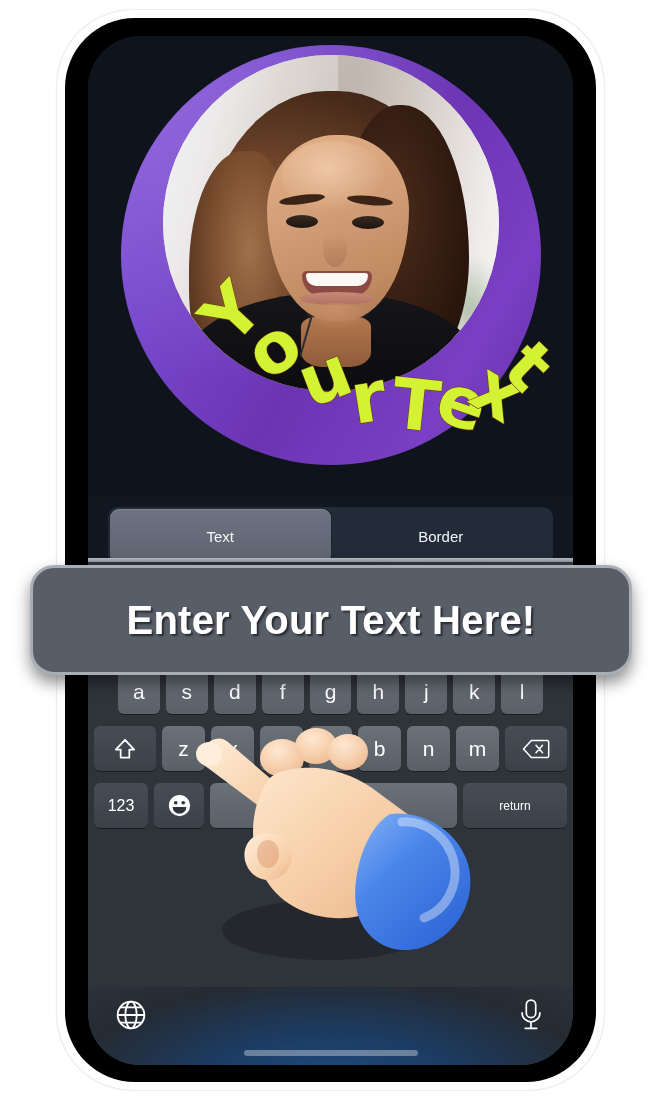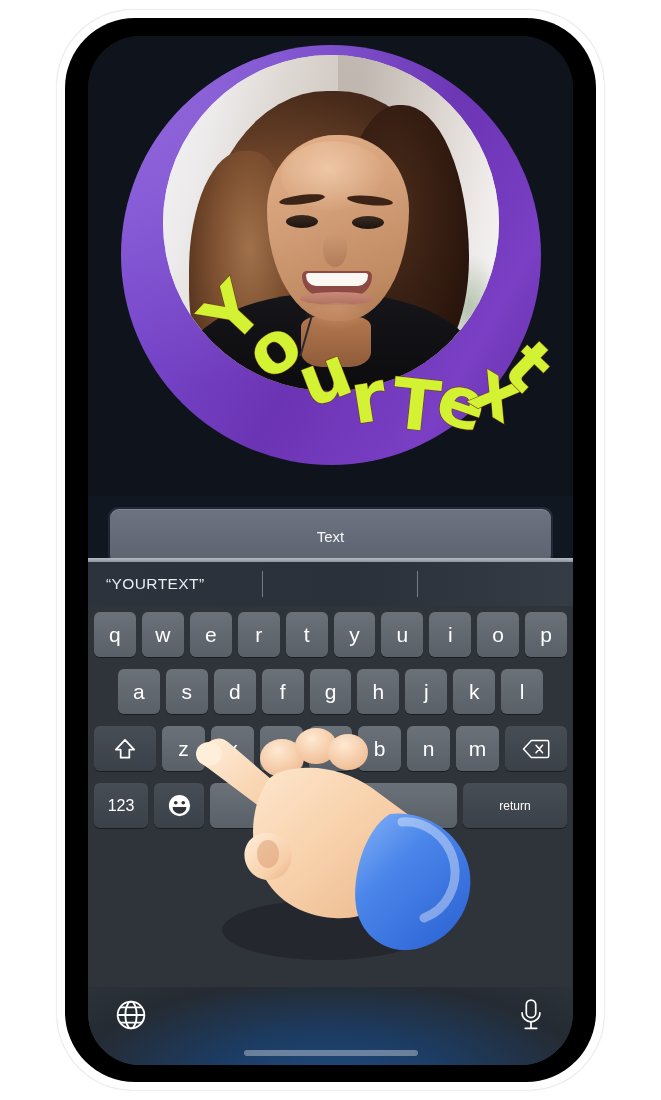--- a/index.html
+++ b/index.html
@@ -467,20 +467,23 @@
         </div>
 
       </div>
     </div>
 
     <div class="seg-zone">
       <div class="seg">
         <div class="seg-btn active">
           <span>Text</span>
         </div>
+        <div class="seg-btn">
+          <span>Border</span>
+        </div>
       </div>
     </div>
 
     <div class="kb-wrap">
 
       <div class="pred-top-line"></div>
 
       <div class="pred-row">
         <div class="pred-cell">
           <span>“YOURTEXT”</span>
@@ -636,20 +639,23 @@
             <path d="M12 18.2 V22.6 M7.6 23.2 H16.4"></path>
           </svg>
         </span>
       </div>
 
       <div class="home-ind"></div>
 
     </div>
   </div>
 
+  <div class="callout">
+    <span>Enter Your Text Here!</span>
+  </div>
 
   <div class="hand">
     <svg viewBox="0 0 300 260" aria-hidden="true">
       <defs>
         <linearGradient id="skinG" x1="0" y1="0" x2="1" y2="1">
           <stop offset="0%" stop-color="#fde6cd"></stop>
           <stop offset="45%" stop-color="#f8d2ac"></stop>
           <stop offset="100%" stop-color="#eab589"></stop>
         </linearGradient>
         <linearGradient id="fingerG" x1="0" y1="0" x2="1" y2="1">

